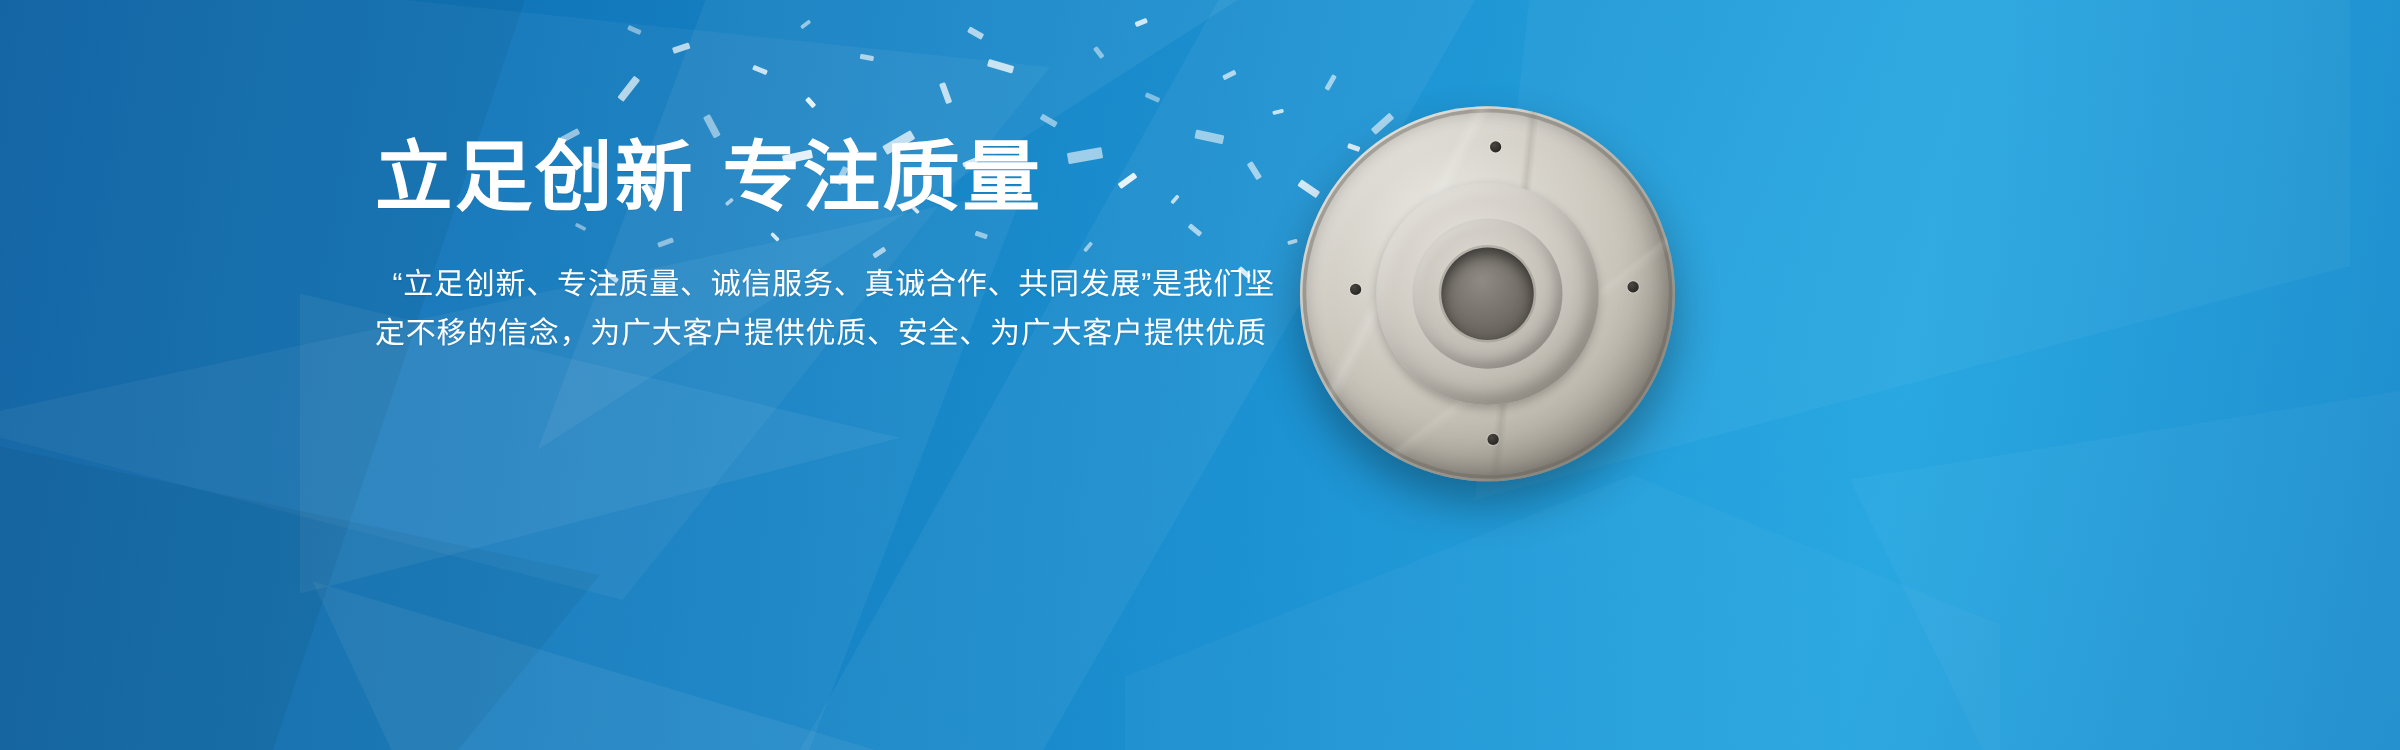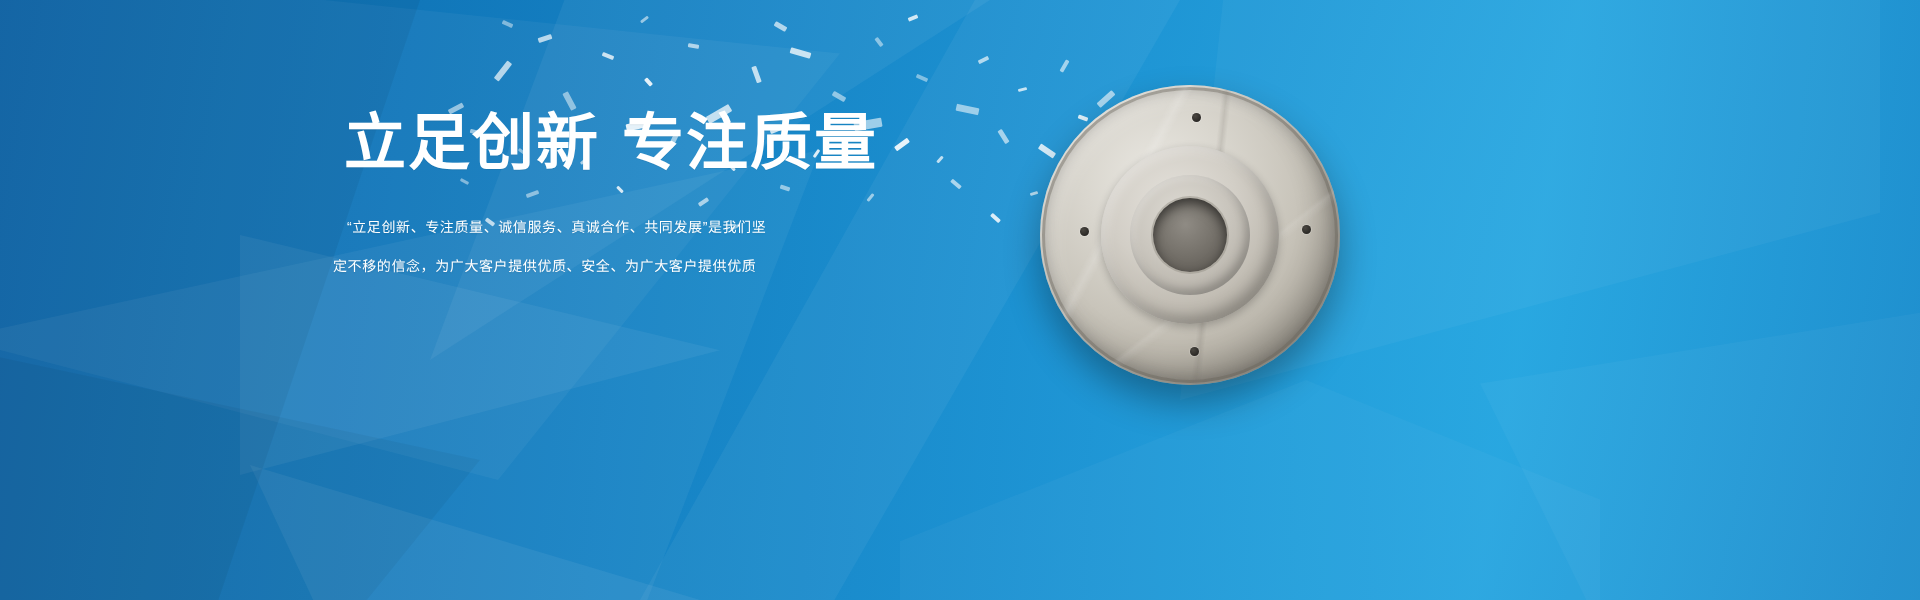--- a/index.html
+++ b/index.html
@@ -61,42 +61,42 @@
        clip-path:polygon(0 0,100% 40%,74% 100%,0 100%); }
   .f11{ left:900px; top:380px; width:700px; height:260px;
        background:rgba(255,255,255,.03);
        clip-path:polygon(0 62%,58% 0,100% 46%,100% 100%,0 100%); }
 
   
   .shards{position:absolute; left:430px; top:10px; width:700px; height:250px; pointer-events:none;}
   .shards span{position:absolute; background:#ffffff; display:block; border-radius:1px;}
 
   
-  .copy{ position:absolute; left:0; top:0; width:980px; height:544px;margin-left:44px; }
+  .copy{ position:absolute; left:0; top:0; width:980px; height:544px; }
 
   .headline{
     position:absolute;
     left:300px; top:112px;
     width:620px;
     color:#ffffff;
     font-size:62px;
     font-weight:bold;
     letter-spacing:2px;
     line-height:1;
     white-space:nowrap;
     text-shadow:0 1px 0 rgba(0,0,0,.06);
   }
   .headline .gap{ display:inline-block; width:22px; }
 
   .paragraph{
     position:absolute;
-    left:289px; top:208px;
+    left:300px; top:208px;
     width:640px;
     color:#ffffff;
-    font-size:14px;
+    font-size:24px;
     line-height:39px;
     letter-spacing:.6px;
     text-shadow:0 1px 2px rgba(0,0,0,.10);
   }
   .paragraph p{ margin:0; white-space:nowrap; }
   .paragraph p.l1{ text-indent:14px; }
 
   
   .part{
     position:absolute;

